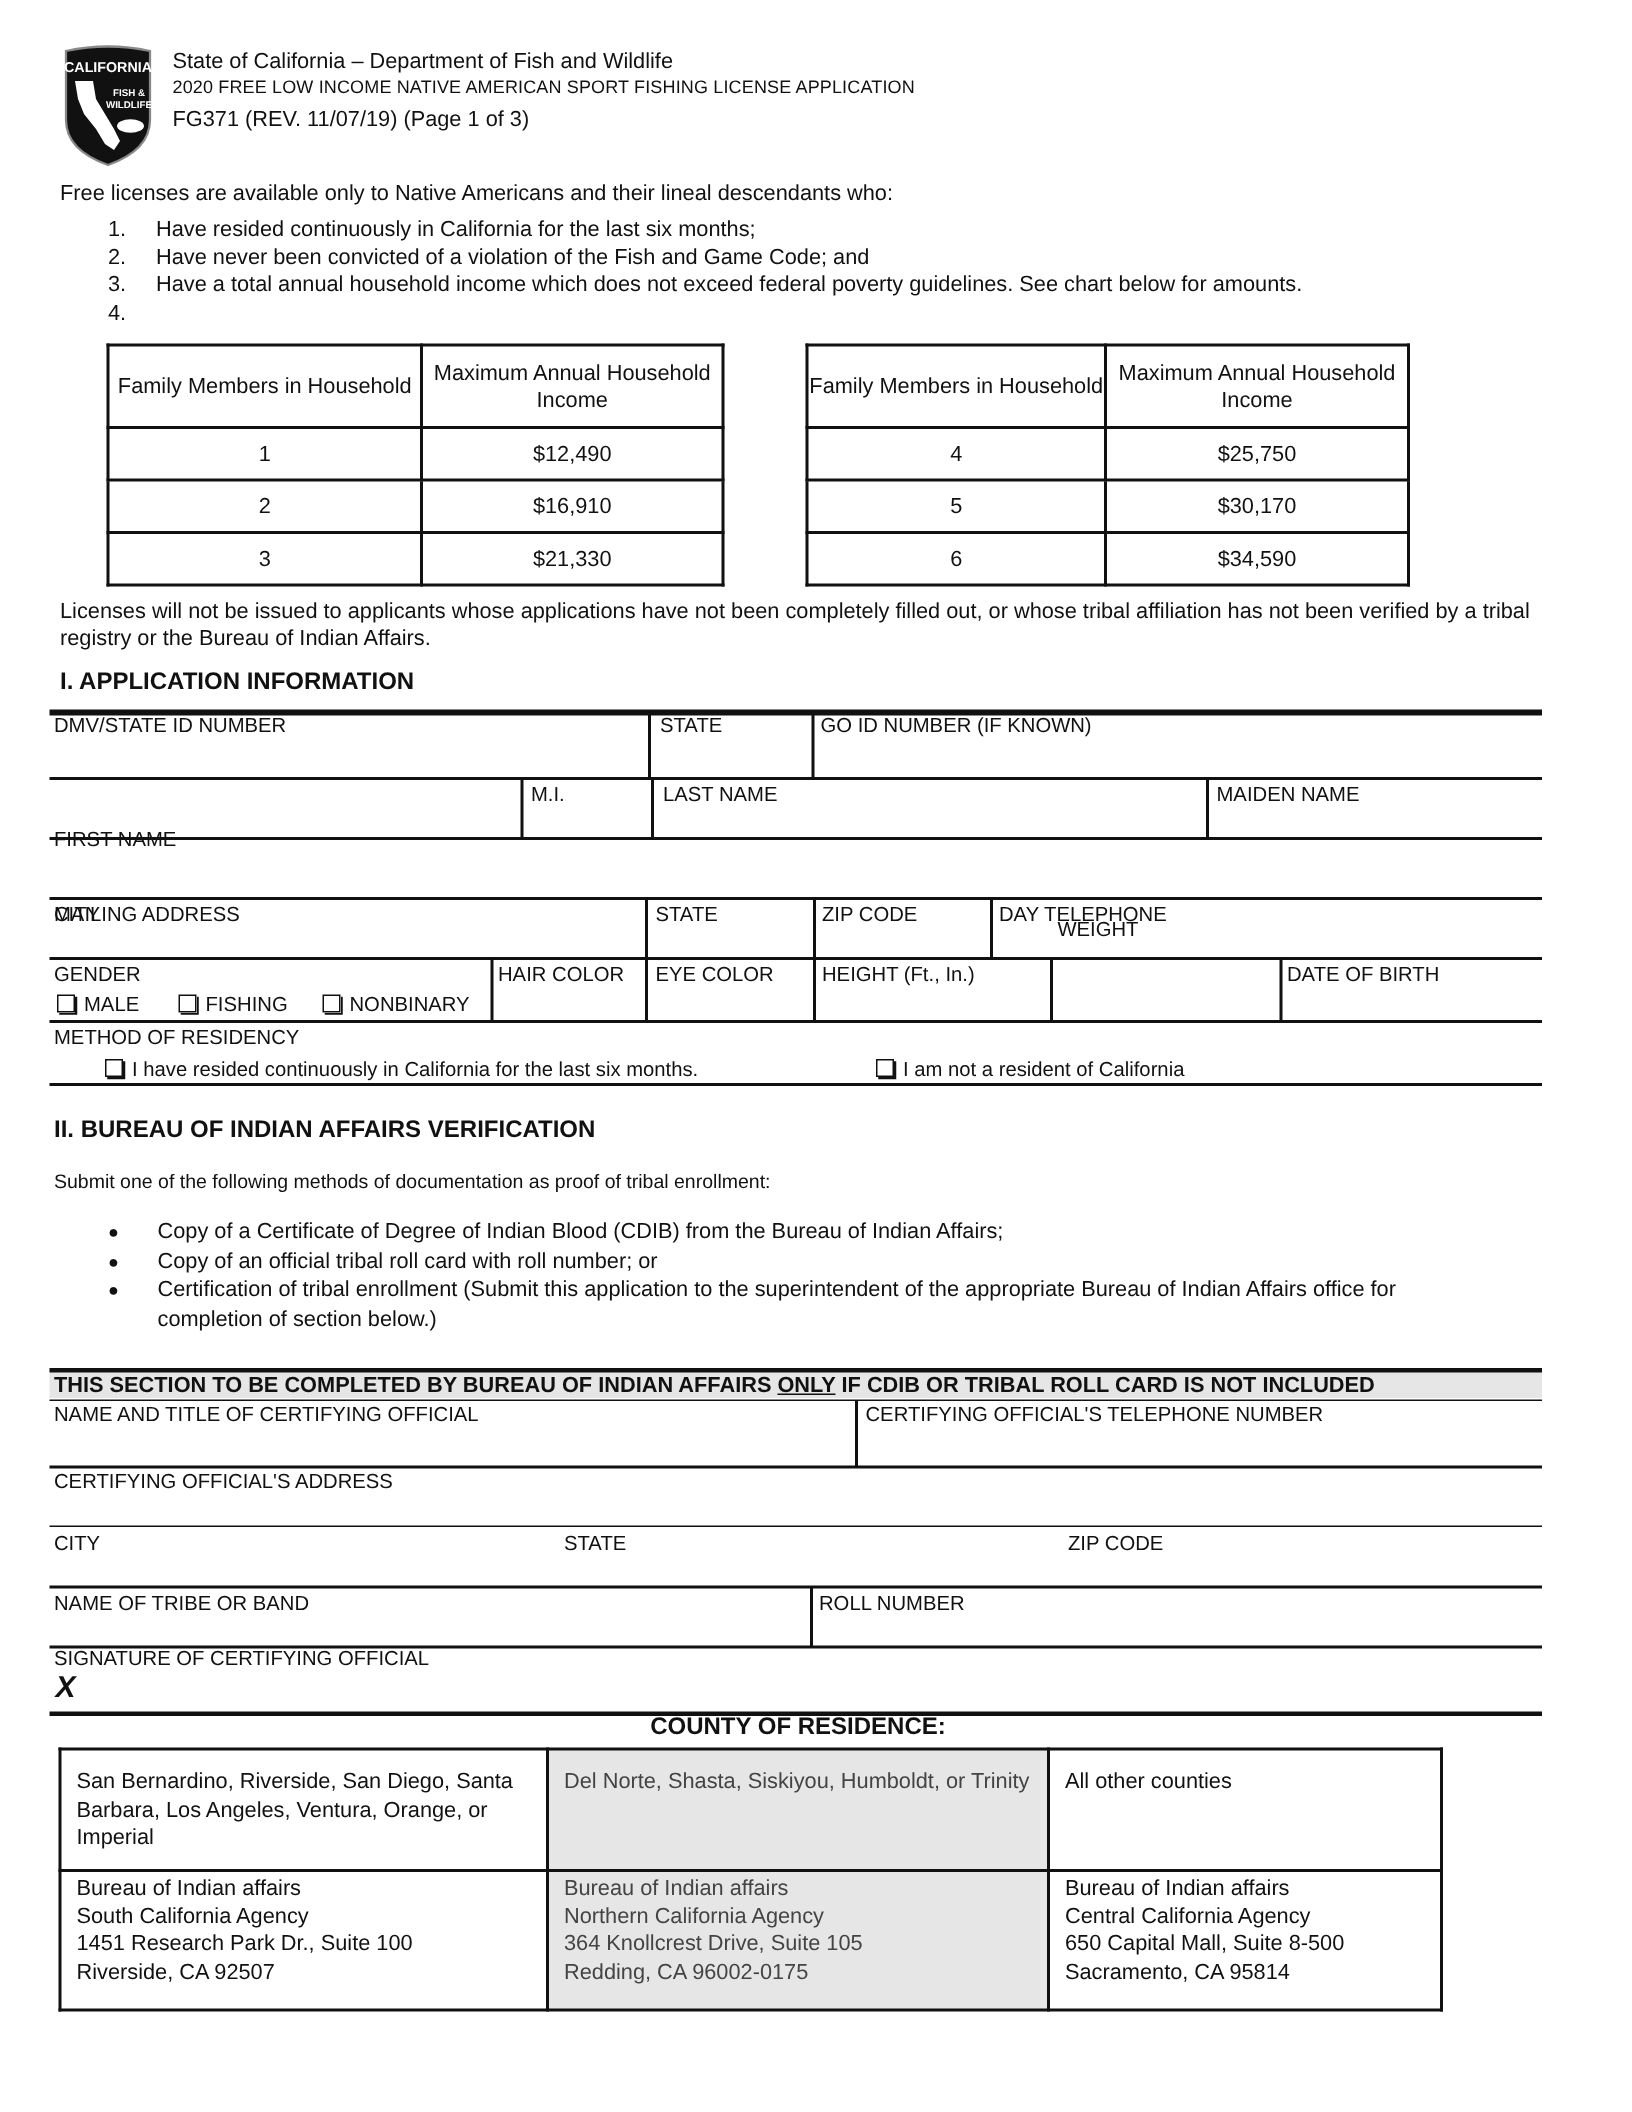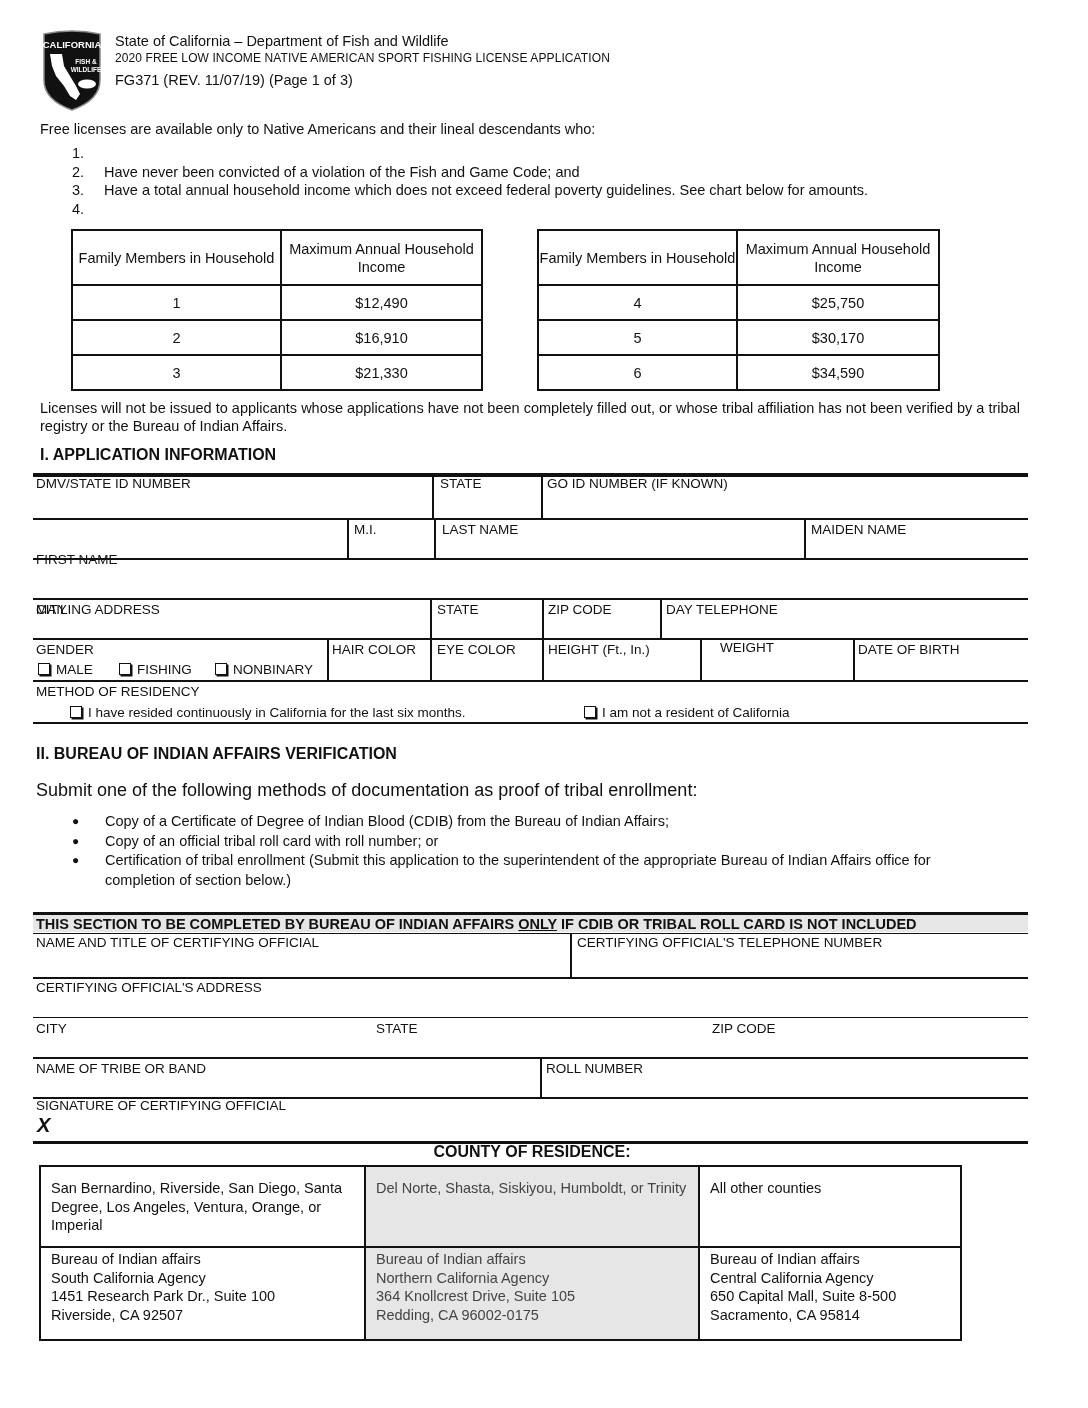--- a/index.html
+++ b/index.html
@@ -38,21 +38,21 @@
   .sec2 { left: 36px; top: 745px; }
 
   
   .hline { position: absolute; height: 0; border-top: 2px solid #111; }
   .hthick { border-top-width: 4px; }
   .vline { position: absolute; width: 0; border-left: 2px solid #111; }
   .lbl { position: absolute; font-size: 13.5px; white-space: nowrap; }
   .cb { display: inline-block; width: 12px; height: 12px; border: 1.5px solid #111; box-shadow: 1.5px 1.5px 0 #111; vertical-align: -1px; margin-right: 6px; }
   .cb-row { position: absolute; font-size: 13.5px; white-space: nowrap; }
 
-  .sub { left: 36px; top: 780px; font-size: 18px; }
+  .sub { left: 36px; top: 780px; font-size: 13px; }
   .bullets { left: 72px; top: 812px; font-size: 14.5px; line-height: 19.5px; list-style: none; width: 900px; }
   .bullets li { display: flex; }
   .bullets .dot { width: 33px; flex: 0 0 33px; font-size: 12px; }
 
   .bia-band { left: 33px; top: 912px; width: 995px; height: 20px; background: #e6e6e6; border-top: 3px solid #111; font-size: 14.5px; font-weight: bold; padding-left: 3px; line-height: 18px; white-space: nowrap; }
   .bia-band u { text-decoration: underline; }
   .sig-x { left: 37px; top: 1114px; font-size: 20px; font-weight: bold; font-style: italic; }
   .county-h { left: 0; width: 1064px; text-align: center; top: 1143px; font-size: 16px; font-weight: bold; }
 
   table.county { position: absolute; left: 39px; top: 1165px; border-collapse: collapse; font-size: 14.5px; line-height: 18.5px; }
@@ -77,20 +77,21 @@
   </svg>
 </div>
 <div class="abs hdr-agency">State of California – Department of Fish and Wildlife</div>
 <div class="abs hdr-title">2020 FREE LOW INCOME NATIVE AMERICAN SPORT FISHING LICENSE APPLICATION</div>
 <div class="abs hdr-form">FG371 (REV. 11/07/19) (Page 1 of 3)</div>
 
 <div class="abs intro">Free licenses are available only to Native Americans and their lineal descendants who:</div>
 <ol class="abs req-list">
   <li>
       <span class="num">1.</span>
+      <span>Have resided continuously in California for the last six months;</span>
     </li>
   <li>
       <span class="num">2.</span>
       <span>Have never been convicted of a violation of the Fish and Game Code;  and</span>
     </li>
   <li>
       <span class="num">3.</span>
       <span>Have a total annual household income which does not exceed federal poverty guidelines. See chart below for amounts.</span>
     </li>
   <li>
@@ -176,21 +177,21 @@
 <div class="cb-row" style="left:38px;top:662px;"><span class="cb"></span><span>MALE</span></div>
 <div class="cb-row" style="left:119px;top:662px;"><span class="cb"></span><span>FISHING</span></div>
 <div class="cb-row" style="left:215px;top:662px;"><span class="cb"></span><span>NONBINARY</span></div>
 <div class="vline" style="left:327px;top:639px;height:41px;"></div>
 <div class="lbl" style="left:332px;top:642px;">HAIR COLOR</div>
 <div class="vline" style="left:430px;top:639px;height:41px;"></div>
 <div class="lbl" style="left:437px;top:642px;">EYE COLOR</div>
 <div class="vline" style="left:542px;top:639px;height:41px;"></div>
 <div class="lbl" style="left:548px;top:642px;">HEIGHT (Ft., In.)</div>
 <div class="vline" style="left:700px;top:639px;height:41px;"></div>
-<div class="lbl" style="left:705px;top:640px;margin-left:15px;">WEIGHT</div>
+<div class="lbl" style="left:705px;top:612px;">WEIGHT</div>
 <div class="vline" style="left:853px;top:639px;height:41px;"></div>
 <div class="lbl" style="left:858px;top:642px;">DATE OF BIRTH</div>
 
 <div class="hline" style="left:33px;top:680px;width:995px;"></div>
 <div class="lbl" style="left:36px;top:684px;">METHOD OF RESIDENCY</div>
 <div class="cb-row" style="left:70px;top:705px;"><span class="cb"></span><span>I have resided continuously in California for the last six months.</span></div>
 <div class="cb-row" style="left:584px;top:705px;"><span class="cb"></span><span>I am not a resident of California</span></div>
 <div class="hline" style="left:33px;top:722px;width:995px;"></div>
 
 <div class="abs sec-h sec2">II.  BUREAU OF INDIAN AFFAIRS VERIFICATION</div>
@@ -233,21 +234,21 @@
 <div class="hline" style="left:33px;top:1097px;width:995px;"></div>
 <div class="lbl" style="left:36px;top:1098px;">SIGNATURE OF CERTIFYING OFFICIAL</div>
 <div class="abs sig-x">X</div>
 
 <div class="hline" style="left:33px;top:1141px;width:995px;border-top-width:3px;"></div>
 <div class="abs county-h">COUNTY OF RESIDENCE:</div>
 
 <table class="county">
   <tbody>
       <tr class="r1">
-    <td class="c1">San Bernardino, Riverside, San Diego, Santa Degree, Los Angeles, Ventura, Orange, or Imperial</td>
+    <td class="c1">San Bernardino, Riverside, San Diego, Santa Barbara, Los Angeles, Ventura, Orange, or Imperial</td>
     <td class="c2">Del Norte, Shasta, Siskiyou, Humboldt, or Trinity</td>
     <td class="c3">All other counties</td>
   </tr>
   <tr class="r2">
     <td class="c1">
       <div>Bureau of Indian affairs</div>
       <div>South California Agency</div>
       <div>1451 Research Park Dr., Suite 100</div>
       <div>Riverside, CA 92507</div>
     </td>

